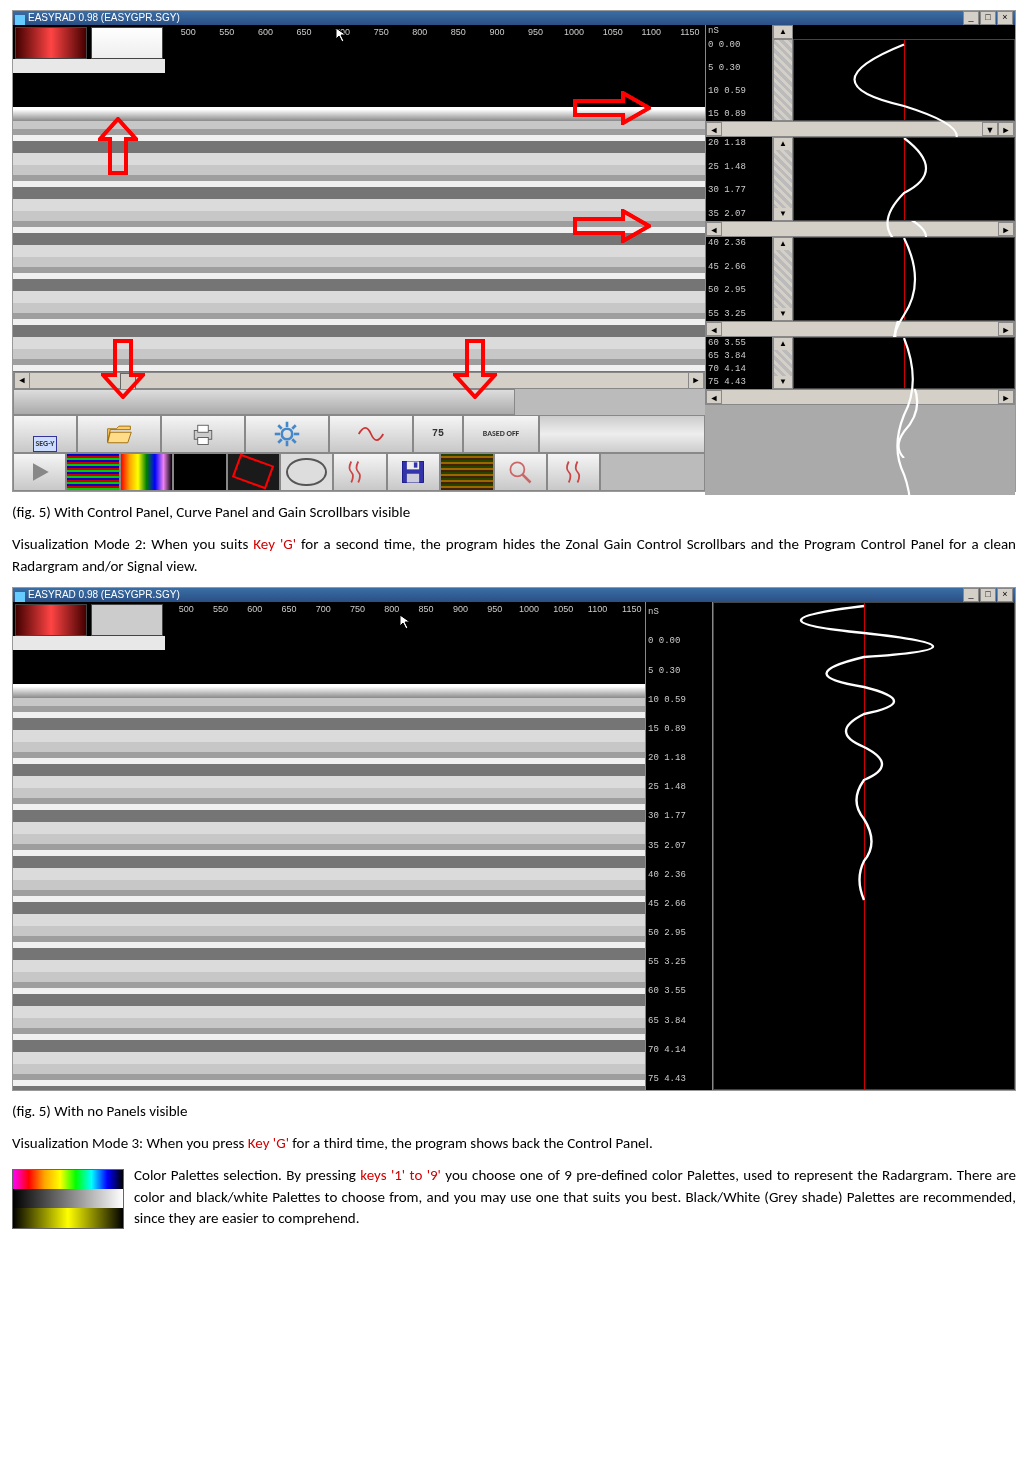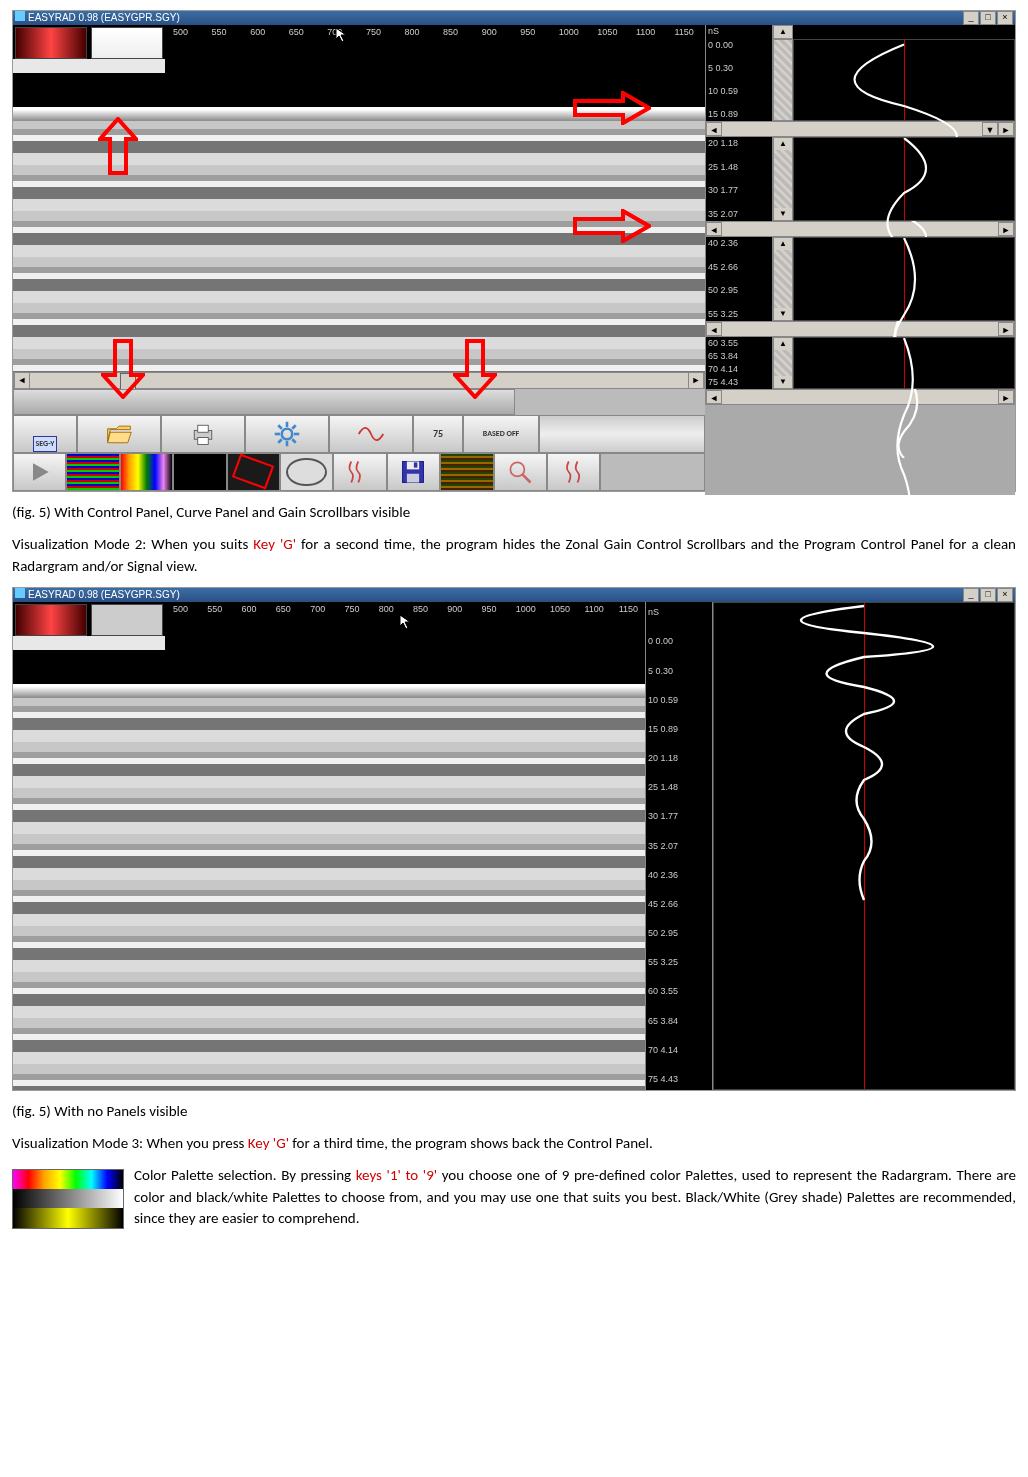--- a/index.html
+++ b/index.html
@@ -16,21 +16,21 @@
     border: 1px solid #999;
     background: #e8e8e8;
     margin-bottom: 6px;
     position: relative;
   }
   
   .titlebar {
     height: 14px;
     background: linear-gradient(#3a6ea5, #2a4f85);
     display: flex;
-    align-items: flex-start;
+    align-items: flex-end;
     padding: 0 2px;
     font-size: 10px;
     color: #fff;
     font-family: Tahoma, sans-serif;
   }
   .titlebar .ico {
     width: 10px; height: 10px; background:#6cf; margin-right:3px;
   }
   .winbtns { margin-left:auto; display:flex; gap:1px;}
   .winbtns span {
@@ -41,21 +41,21 @@
   
   .fig5-body { display:flex; height:466px; }
   .fig5-left { flex:1; display:flex; flex-direction:column; position:relative;}
   .fig5-right { width:310px; display:flex; flex-direction:column;}
   .thumbs { display:flex; height:34px; background:#000;}
   .thumbs .t { width:70px; height:30px; margin:2px 2px 2px 2px; border:1px solid #444;
     background:linear-gradient(90deg,#400,#f44,#400); position:relative;}
   .thumbs .t2 { background:linear-gradient(#fff,#eee);}
   .xruler { height:14px; background:#000; display:flex; color:#ccc; font-size:9px;
     font-family:Tahoma,sans-serif; align-items:flex-end; padding-left:160px;}
-  .xruler span { flex:1; text-align:left;padding-left:8px;}
+  .xruler span { flex:1; text-align:center;padding-left:8px;}
   .radargram {
     flex:1; position:relative;
     background:
       repeating-linear-gradient(180deg,
         #bbb 0 10px,#999 10px 16px,#ddd 16px 22px,#777 22px 34px,#ccc 34px 46px);
     filter: contrast(1.2);
   }
   .radargram.blacktop::before{
     content:"";position:absolute;left:0;right:0;top:0;height:34px;background:#000;
   }
@@ -78,21 +78,21 @@
   .tb-icon-pal{flex:1;border:1px solid #888;position:relative;}
   .pal1{background:linear-gradient(90deg,red,orange,yellow,green,blue,violet,black);}
   .pal3{background:#1a1a1a;position:relative;}
   .pal3::after{content:"";position:absolute;inset:15%;border:2px solid red;transform:rotate(20deg);}
   .pal4{background:#ddd;}
   .pal4::after{content:"";position:absolute;inset:10%;border:2px solid #555;border-radius:50%;}
   .pal7{background:repeating-linear-gradient(0deg,#420 0 2px,#960 2px 4px,#240 4px 6px);}
   .rad0{background:#000;}
 
   .yscale {
-    width:62px;background:#000;color:#ccc;font-size:9px;font-family:Liberation Sans, sans-serif;
+    width:62px;background:#000;color:#ccc;font-size:9px;font-family:Liberation Mono, monospace;
     display:flex;flex-direction:column;justify-content:space-between;padding:0 2px;
     border-left:1px solid #888;border-right:1px solid #888;
   }
   .yscale div{white-space:nowrap;}
   .yscale.header{height:14px;justify-content:center;}
   .gain-col { width:18px;background:#d4d0c8;border:1px solid #888; display:flex; flex-direction:column;}
   .gain-col .arr{height:12px;font-size:8px;text-align:center;}
   .gain-col .track{flex:1;background:repeating-linear-gradient(45deg,#bbb 0 3px,#d4d0c8 3px 6px);}
   .curve {
     flex:1; background:#000; position:relative; border:1px solid #444;
@@ -253,21 +253,21 @@
                   <line x1="26" y1="6" x2="22" y2="10"></line>
                   <line x1="6" y1="26" x2="10" y2="22"></line>
                 </g>
               </svg>
           </div>
           <div class="tb-btn">
             <svg viewBox="0 0 32 32">
                 <path d="M2 16 Q10 2 16 16 T30 16" fill="none" stroke="#c33" stroke-width="2"></path>
               </svg>
           </div>
-          <div class="tb-btn" style="flex:0 0 48px;">
+          <div class="tb-btn" style="flex:0 0 48px;font-family:Liberation Mono, monospace;">
             <span>75</span>
           </div>
           <div class="tb-btn" style="flex:0 0 74px;font-size:8px;">
             <span>BASED OFF</span>
           </div>
           <div class="tb-btn" style="flex:2;background:linear-gradient(#ccc,#eee,#ccc);"></div>
         </div>
         <div class="tb-row">
           <div class="tb-btn">
             <svg viewBox="0 0 32 32">
@@ -510,14 +510,14 @@
 <p class="justify">
   <span>Visualization Mode 3: When you press </span><span class="key">Key 'G'</span><span> for a third time, the program shows back the Control Panel.</span>
 </p>
 
 <div class="clearfix justify">
   <div class="palette-thumb">
     <div class="pt1"></div>
       <div class="pt2"></div>
       <div class="pt3"></div>
   </div>
-  <span>Color Palette selection. By pressing </span><span class="key">keys '1' to '9'</span><span> you choose one of 9 pre-defined color Palettes, used to represent the Radargram. There are color and black/white Palettes to choose from, and you may use one that suits you best. Black/White (Grey shade) Palettes are recommended, since they are easier to comprehend.</span>
+  <span>Color Palettes selection. By pressing </span><span class="key">keys '1' to '9'</span><span> you choose one of 9 pre-defined color Palettes, used to represent the Radargram. There are color and black/white Palettes to choose from, and you may use one that suits you best. Black/White (Grey shade) Palettes are recommended, since they are easier to comprehend.</span>
 </div>
 
 </body></html>

